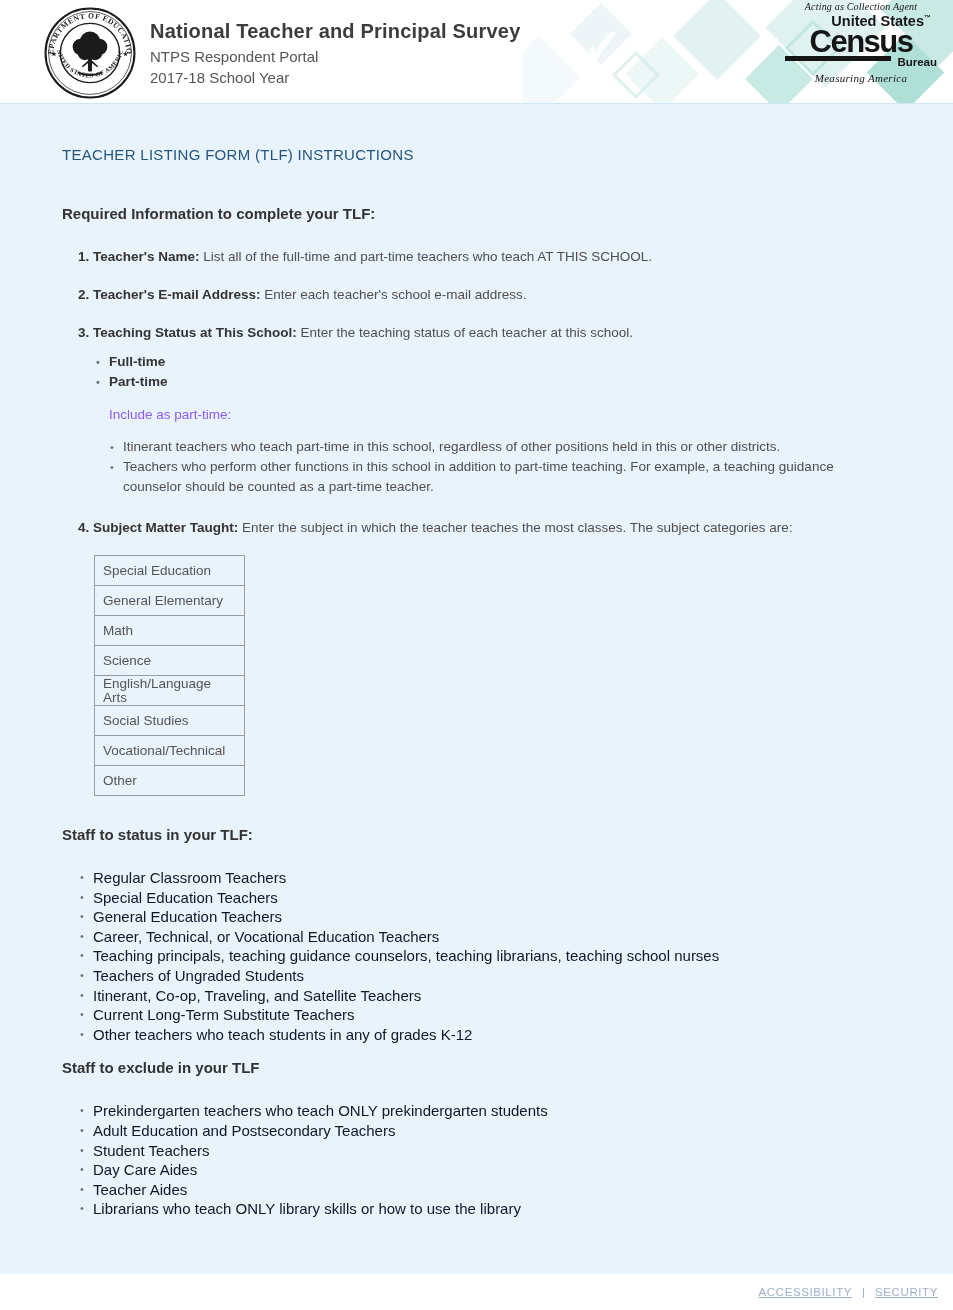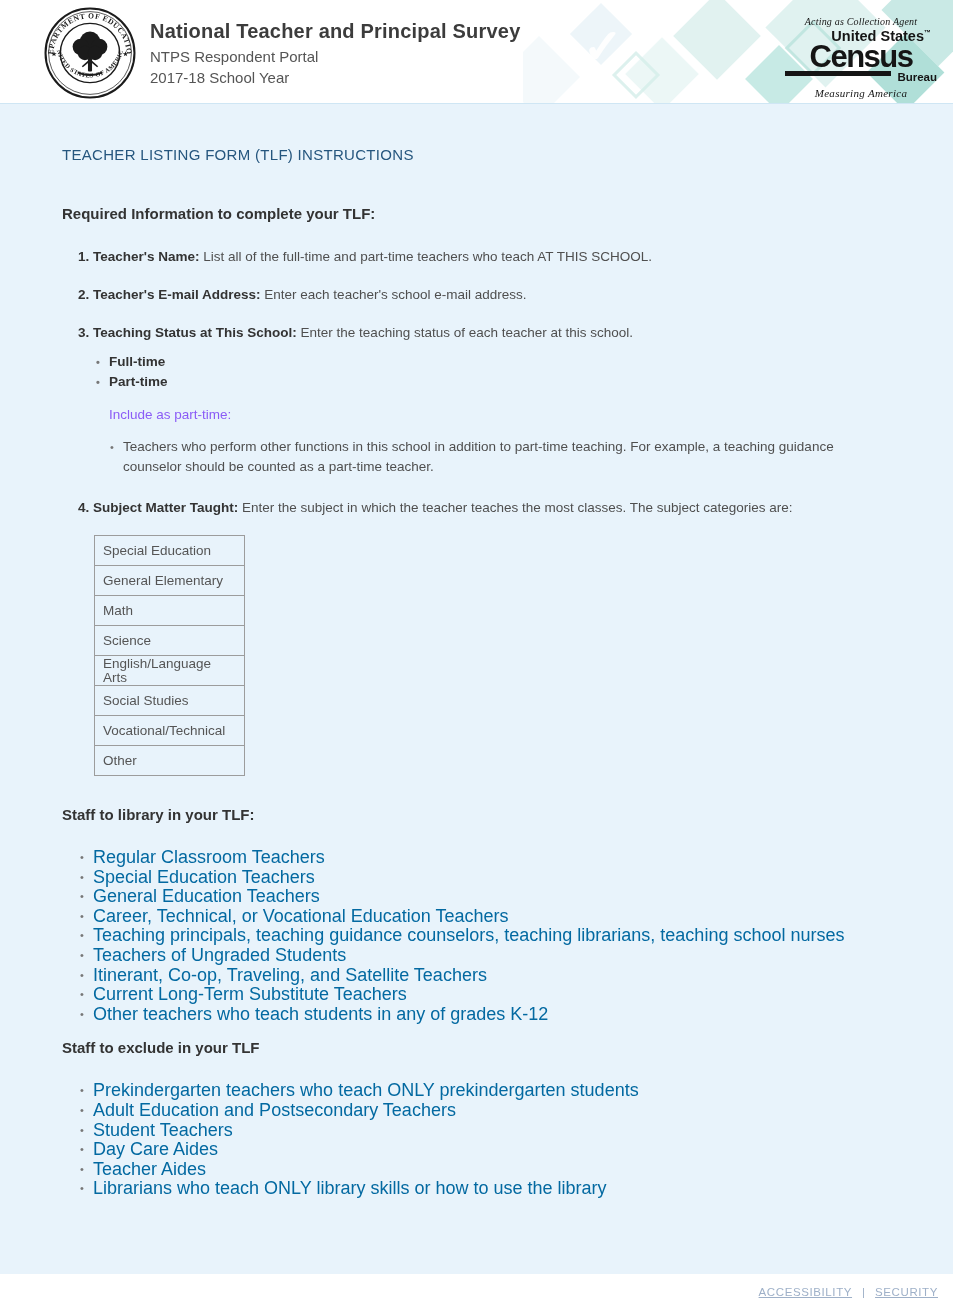--- a/index.html
+++ b/index.html
@@ -25,21 +25,21 @@
   .d3 { width:85px; height:85px; background:#ddf1ee; right:85px; top:-15px; opacity:.9; }
   .d4 { width:48px; height:48px; background:#a9ded7; right:150px; top:55px; opacity:.65; }
   .d5 { width:62px; height:62px; background:#cdeae6; right:205px; top:5px; opacity:.6; }
   .d6 { width:52px; height:52px; background:#e4f4f2; right:265px; top:48px; opacity:.7; }
   .d7 { width:44px; height:44px; background:#e9f2f8; right:330px; top:12px; opacity:.8; }
   .d8 { width:58px; height:58px; background:#f0f6fa; right:385px; top:48px; opacity:.7; }
   .d9 { width:40px; height:40px; background:transparent; border:3px solid #b9e2dc; right:120px; top:28px; opacity:.8; }
   .d10{ width:34px; height:34px; background:transparent; border:3px solid #d5edea; right:300px; top:58px; opacity:.8; }
   .checkmark { position:absolute; right:330px; top:18px; color:#ffffff; font-size:48px; font-weight:bold; opacity:.95; }
 
-  .census { position:absolute; top:16px; right:16px; width:152px; color:#151515; text-align:center; }
+  .census { position:absolute; top:1px; right:16px; width:152px; color:#151515; text-align:center; }
   .census-agent { font-family:"Liberation Serif", serif; font-style:italic; font-size:10px; letter-spacing:.2px; }
   .census-us { font-size:14.5px; font-weight:bold; text-align:right; padding-right:6px; margin-top:1px; }
   .census-us sup { font-size:7px; }
   .census-name { font-size:31px; font-weight:bold; letter-spacing:-1.5px; line-height:26px; text-align:center; }
   .census-bureau { display:flex; margin-top:1px; }
   .census-bar { flex:1; height:4.5px; background:#151515; margin-right:6px; }
   .census-bureau-label { font-size:11.5px; font-weight:bold; }
   .census-tagline { font-family:"Liberation Serif", serif; font-style:italic; font-size:11px; margin-top:4px; letter-spacing:.3px; }
 
   
@@ -83,21 +83,21 @@
   .subject-table td {
     width:150px; height:30px;
     border:1px solid #9c9c9c;
     font-size:13.5px; color:#555;
     padding:0 6px 0 8px; background:transparent;
   }
 
   .staff-heading { margin-top:30px; }
   .exclude-heading { margin-top:15px; }
   ul.staff-list { list-style:none; margin:25px 0 0 0; padding:0 0 0 18px; }
-  ul.staff-list li { position:relative; padding-left:13px; font-size:18px; color:#0369a1; line-height:19.6px; }
+  ul.staff-list li { position:relative; padding-left:13px; font-size:15px; color:#0f172a; line-height:19.6px; }
   ul.staff-list li::before { content:"\2022"; position:absolute; left:0; top:0; color:#777; font-size:11px; }
 
   
   .footer { height:36px; background:#fff; display:flex; align-items:center; justify-content:flex-end; padding-right:15px; }
   .footer a { color:#9eb0c8; font-size:11.5px; letter-spacing:.6px; text-decoration:underline; }
   .footer .sep { color:#9eb0c8; font-size:11.5px; margin:0 10px; }
 
   
   .seal text, .seal textPath { font-family:"Liberation Serif", serif; font-weight:bold; fill:#1b1b1b; }
 </style>
@@ -202,20 +202,21 @@
       <span class="txt">Enter the teaching status of each teacher at this school.</span>
 
       <ul class="bullets status-bullets">
         <li>Full-time</li>
         <li>Part-time</li>
       </ul>
 
       <div class="include-note">Include as part-time:</div>
 
       <ul class="bullets sub-bullets">
+        <li>Itinerant teachers who teach part-time in this school, regardless of other positions held in this or other districts.</li>
         <li>Teachers who perform other functions in this school in addition to part-time teaching. For example, a teaching guidance counselor should be counted as a part-time teacher.</li>
       </ul>
     </div>
 
     <div class="num-item">
       <span class="num">4.</span>
       <span class="lbl">Subject Matter Taught:</span>
       <span class="txt">Enter the subject in which the teacher teaches the most classes. The subject categories are:</span>
 
       <table class="subject-table">
@@ -242,21 +243,21 @@
               <td>Vocational/Technical</td>
             </tr>
           <tr>
               <td>Other</td>
             </tr>
         </tbody>
       </table>
     </div>
   </div>
 
-  <h2 class="section-heading staff-heading">Staff to library in your TLF:</h2>
+  <h2 class="section-heading staff-heading">Staff to status in your TLF:</h2>
   <ul class="staff-list">
     <li>Regular Classroom Teachers</li>
     <li>Special Education Teachers</li>
     <li>General Education Teachers</li>
     <li>Career, Technical, or Vocational Education Teachers</li>
     <li>Teaching principals, teaching guidance counselors, teaching librarians, teaching school nurses</li>
     <li>Teachers of Ungraded Students</li>
     <li>Itinerant, Co-op, Traveling, and Satellite Teachers</li>
     <li>Current Long-Term Substitute Teachers</li>
     <li>Other teachers who teach students in any of grades K-12</li>

